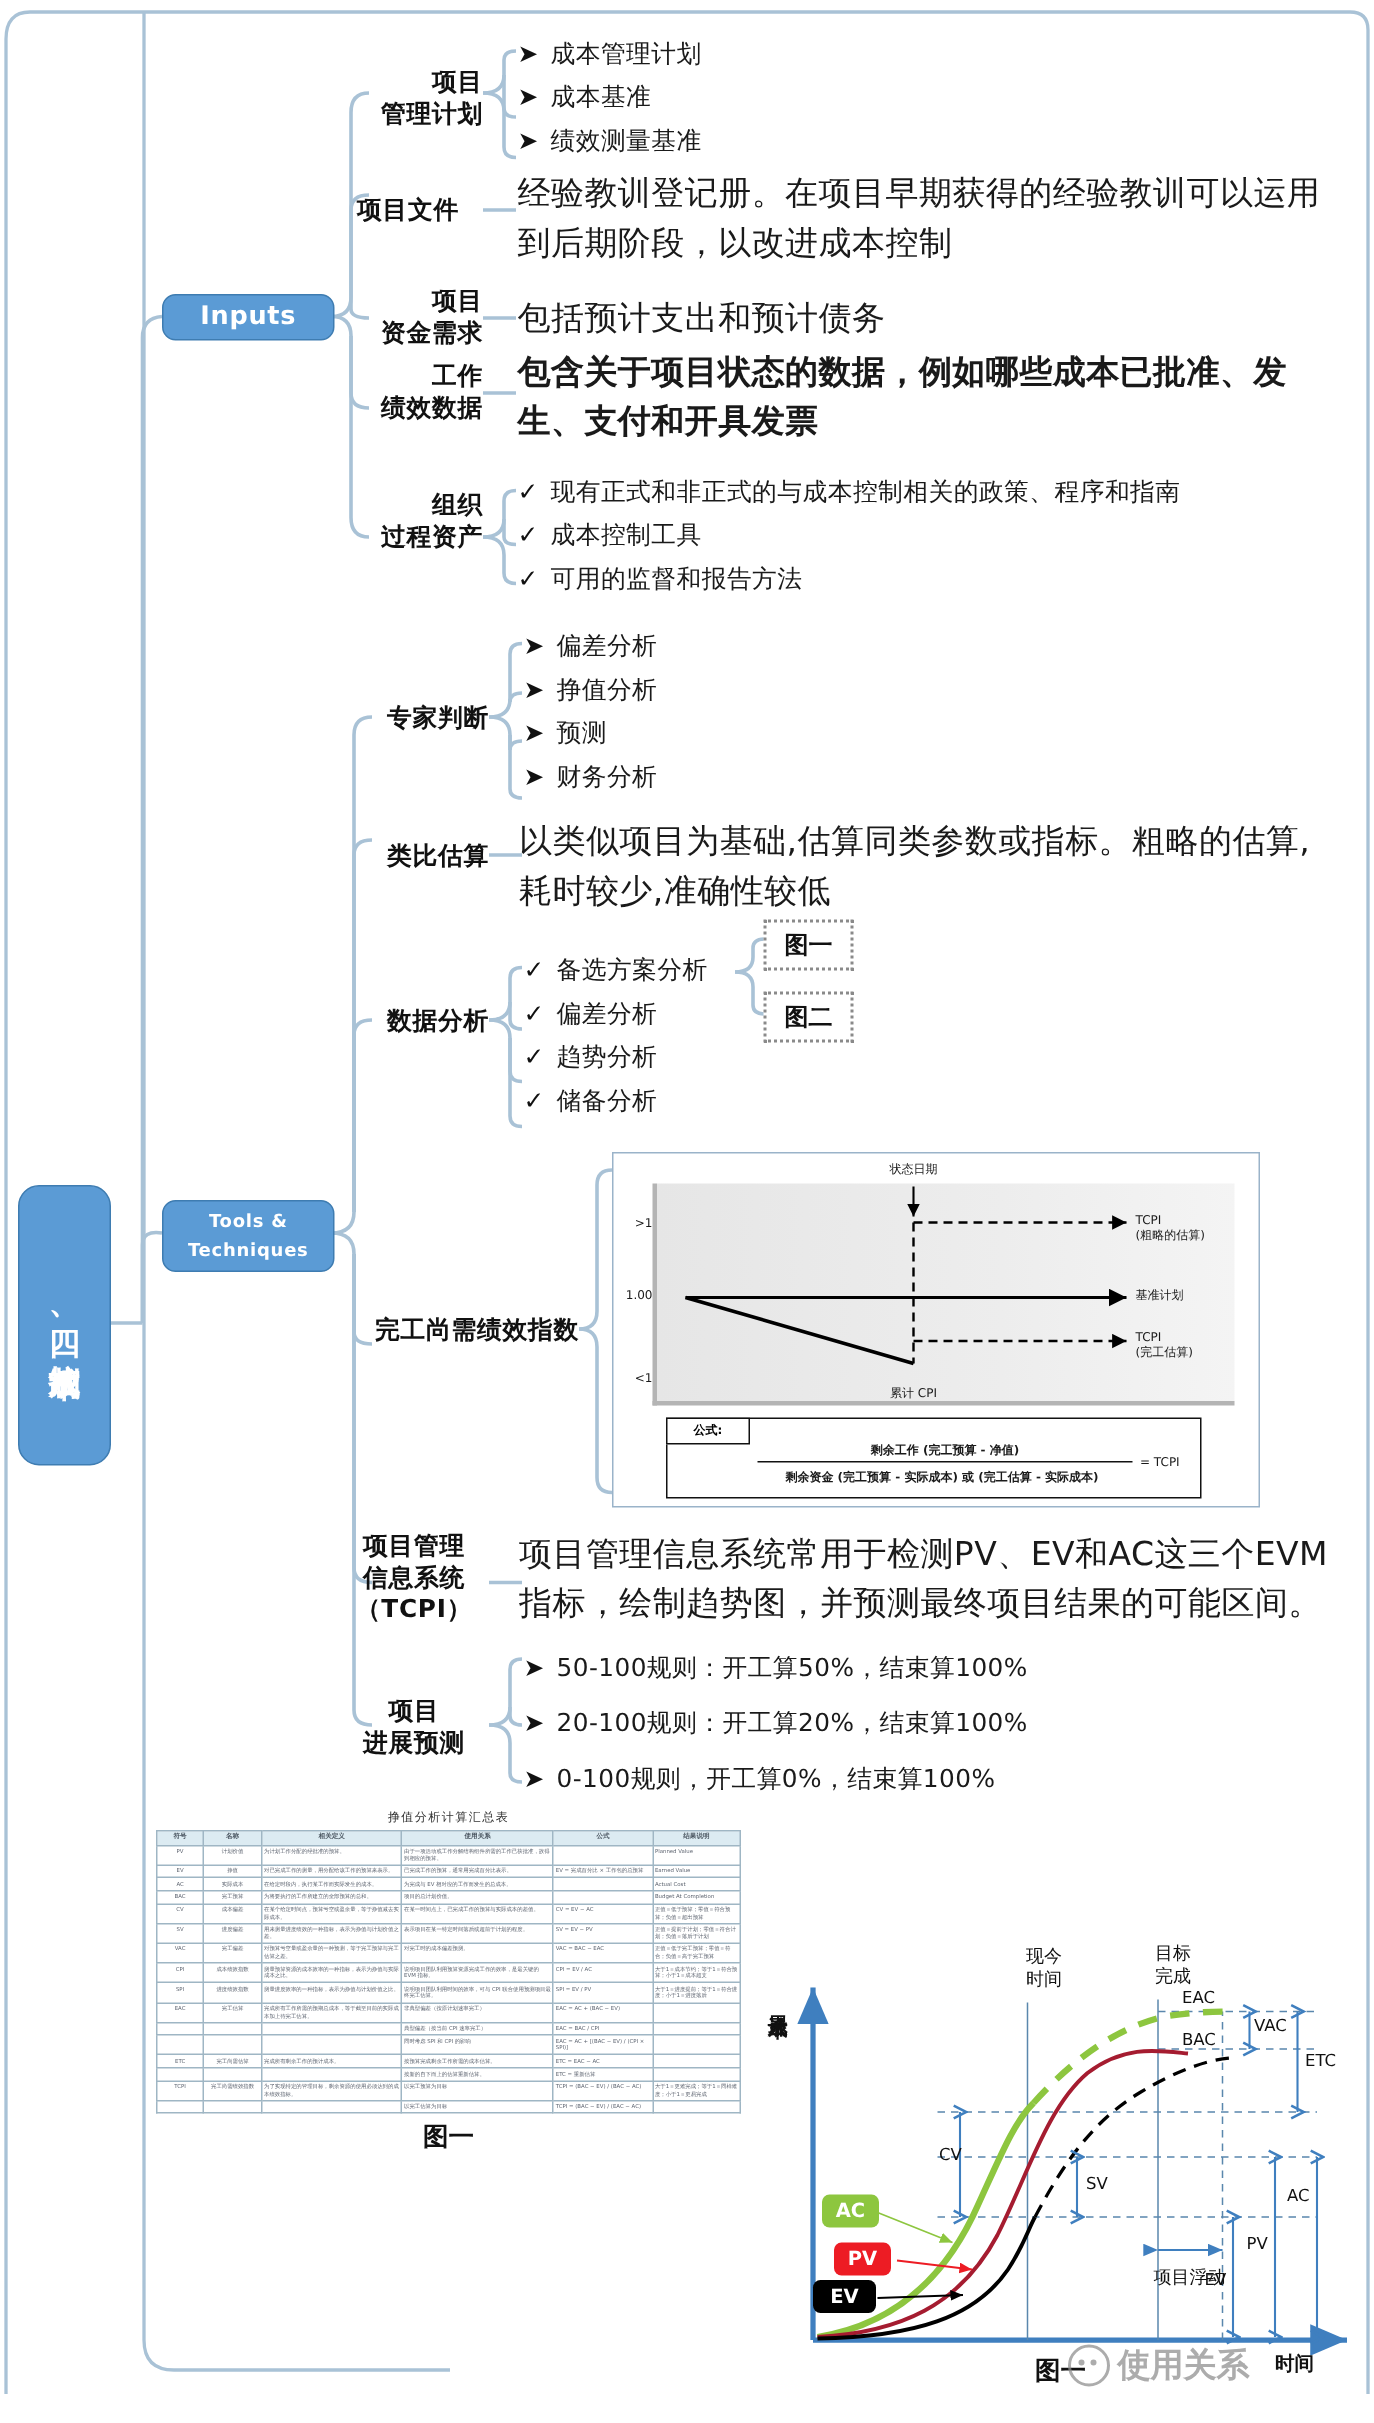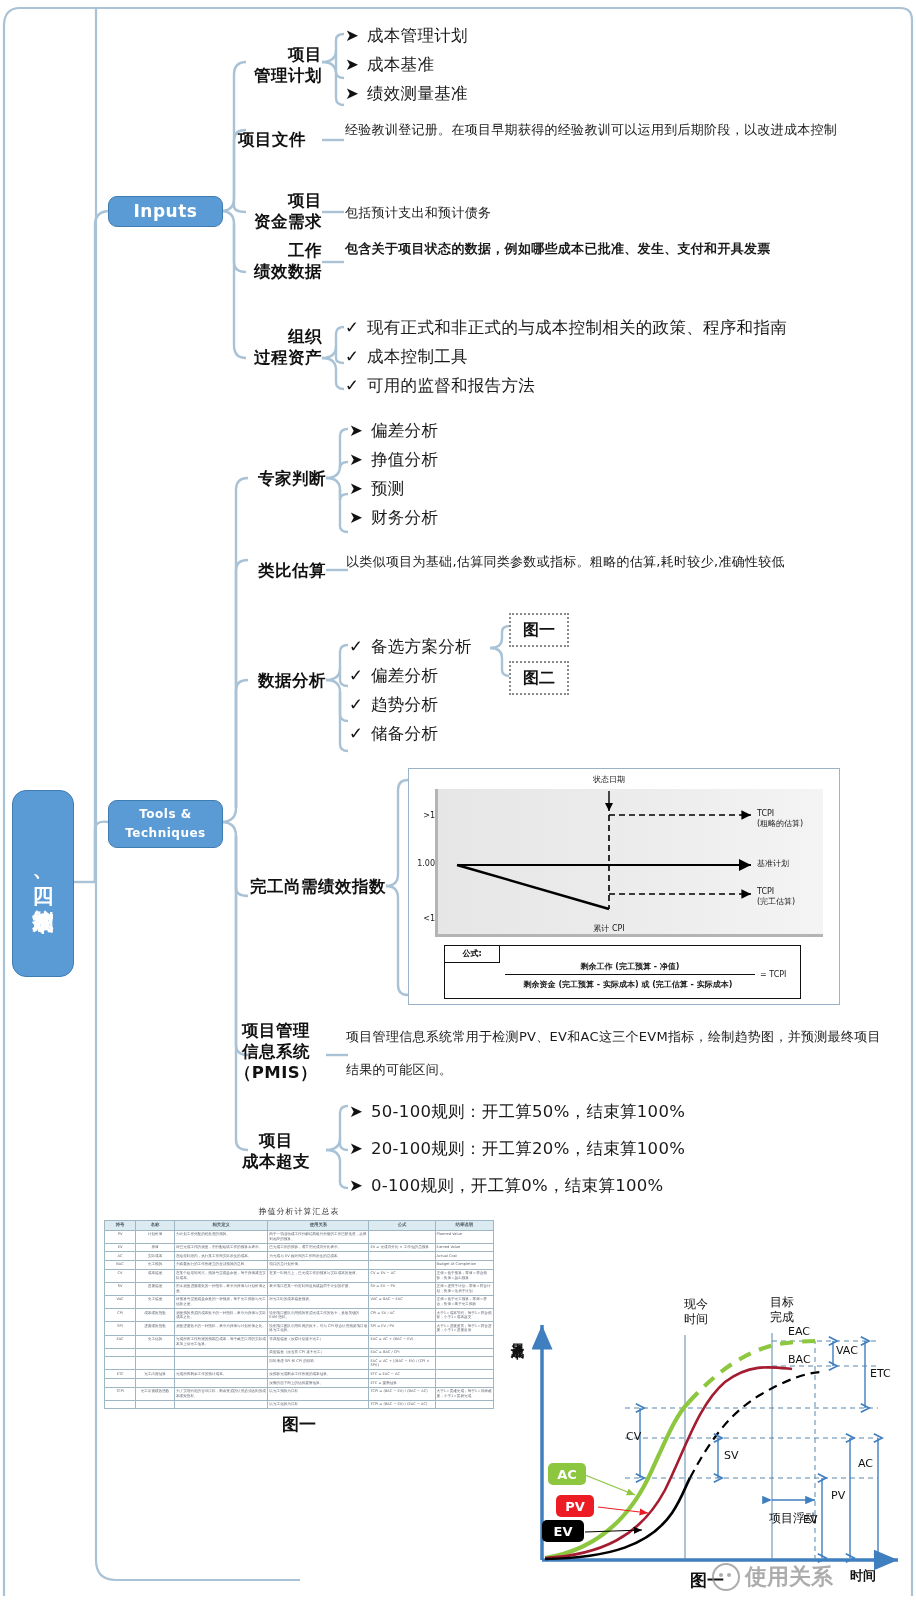--- a/index.html
+++ b/index.html
@@ -41,21 +41,21 @@
   }
   .nodelabel.ctr{text-align:center;}
 
   
   .leaf{
     font-size:16.5px;line-height:29px;color:#1a1a1a;
     letter-spacing:.3px;
   }
   .leaf .mk{display:inline-block;width:22px;color:#111;font-weight:bold;}
   .para{
-    font-size:13px;line-height:33px;color:#1a1a1a;letter-spacing:.3px;
+    font-size:22px;line-height:33px;color:#1a1a1a;letter-spacing:.3px;
   }
 
   
   .dbox{
     border:2px dotted #8a8a8a;background:#fff;
     font-weight:bold;font-size:16px;color:#111;
     display:flex;align-items:center;justify-content:center;
   }
 
   
@@ -248,25 +248,25 @@
     <div><span class="mk">✓</span><span>可用的监督和报告方法</span></div>
   </div>
 
   <div class="abs nodelabel" style="left:226px;top:468px;width:100px;">专家判断</div>
   <div class="abs nodelabel" style="left:226px;top:560px;width:100px;">类比估算</div>
   <div class="abs nodelabel" style="left:226px;top:670px;width:100px;">数据分析</div>
   <div class="abs nodelabel" style="left:240px;top:876px;width:146px;">完工尚需绩效指数</div>
   <div class="abs nodelabel ctr" style="left:226px;top:1020px;width:100px;">
     <div>项目管理</div>
     <div>信息系统</div>
-    <div>（PMIS）</div>
+    <div>（TCPI）</div>
   </div>
   <div class="abs nodelabel ctr" style="left:226px;top:1130px;width:100px;">
     <div>项目</div>
-    <div>成本超支</div>
+    <div>进展预测</div>
   </div>
 
   <div class="abs leaf" style="left:349px;top:416px;width:520px;">
     <div><span class="mk">➤</span><span>偏差分析</span></div>
     <div><span class="mk">➤</span><span>挣值分析</span></div>
     <div><span class="mk">➤</span><span>预测</span></div>
     <div><span class="mk">➤</span><span>财务分析</span></div>
   </div>
 
   <div class="abs para" style="left:346px;top:545px;width:546px;">以类似项目为基础,估算同类参数或指标。粗略的估算,耗时较少,准确性较低</div>

